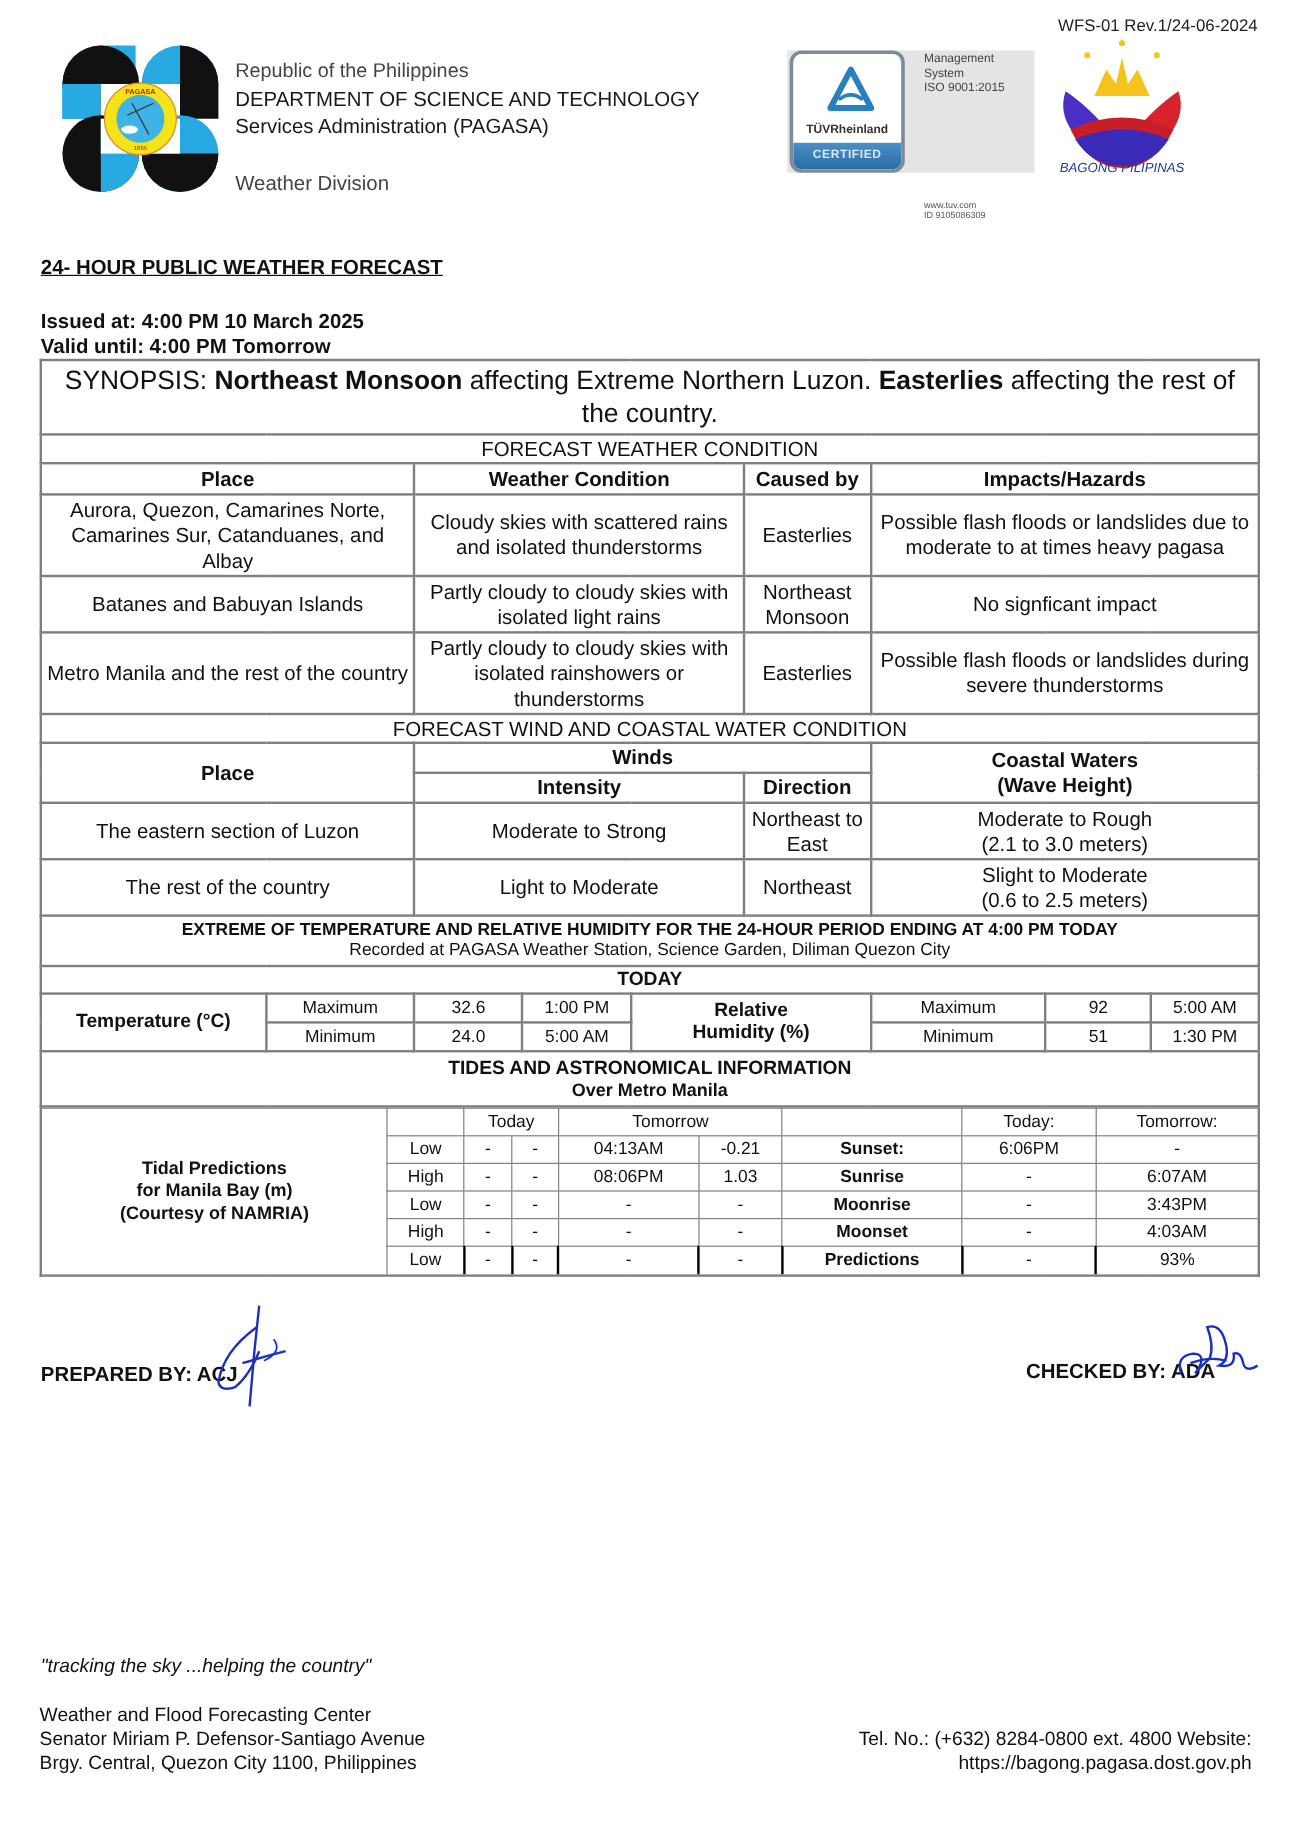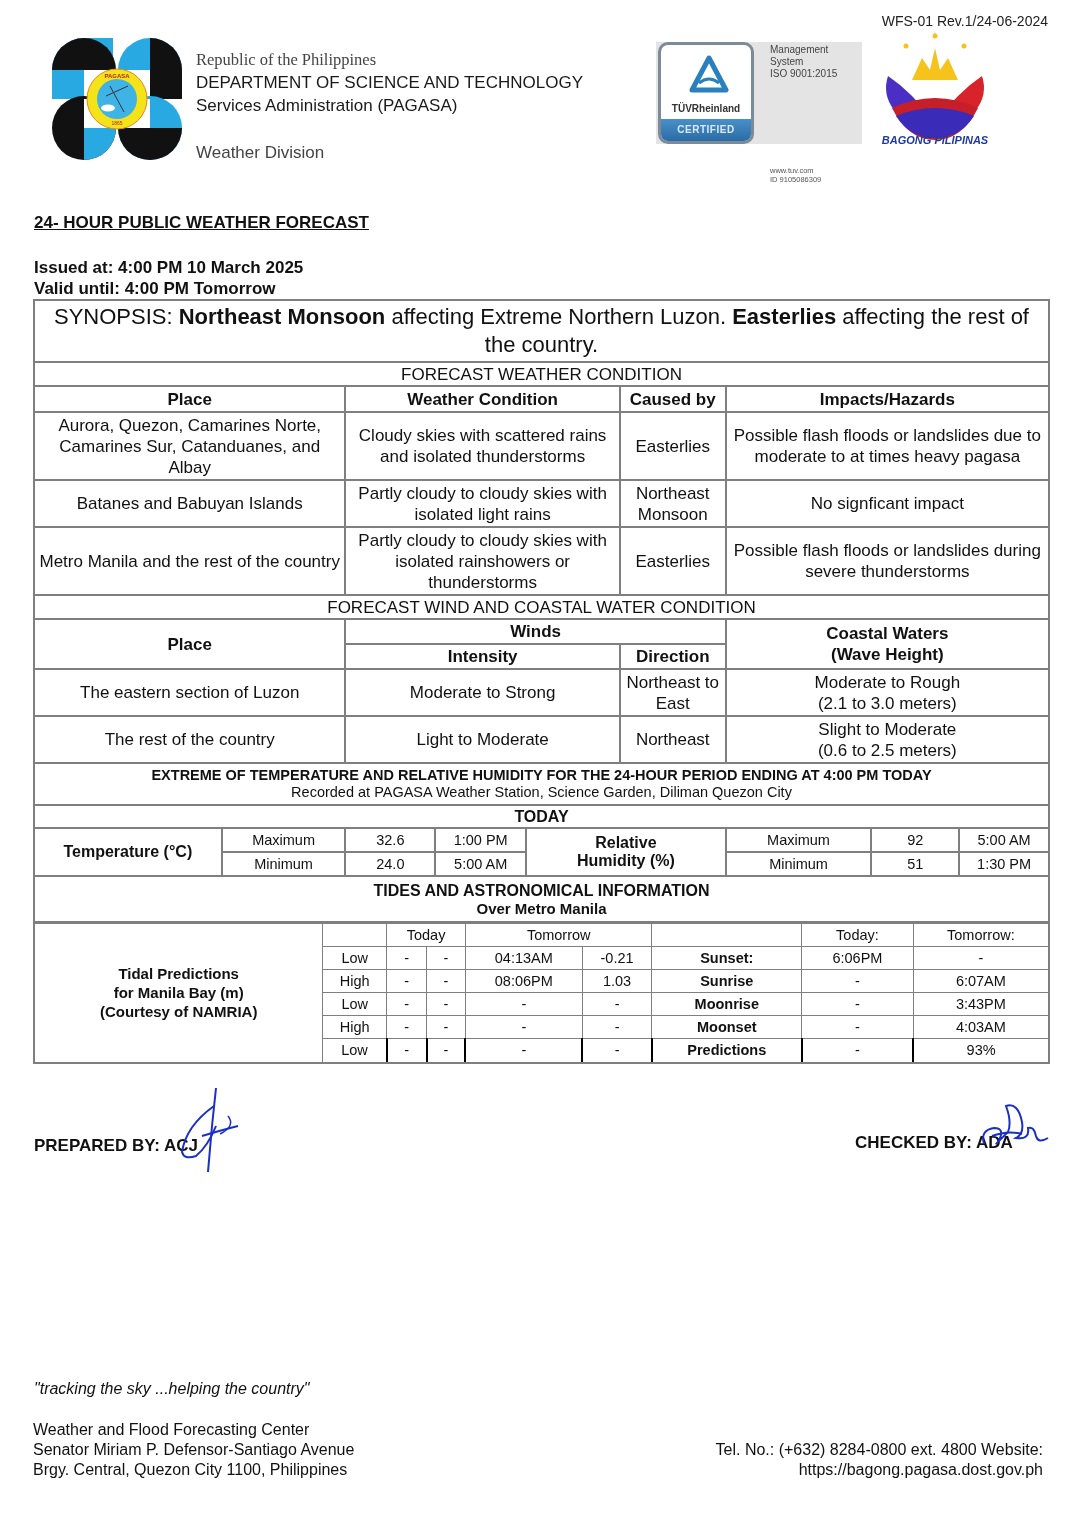--- a/index.html
+++ b/index.html
@@ -5,34 +5,34 @@
   * { box-sizing: border-box; margin: 0; padding: 0; }
   html, body { width: 1080px; height: 1528px; background: #ffffff; }
   body { font-family: "Liberation Sans", sans-serif; color: #111; position: relative; overflow: hidden; }
 
   .form-code { position: absolute; top: 13px; right: 32px; font-size: 14px; color: #222; }
 
   
   .header { position: absolute; top: 36px; left: 50px; width: 1000px; height: 130px; }
   .dost-logo { position: absolute; left: 0; top: 0; width: 134px; height: 126px; }
   .agency-text { position: absolute; left: 146px; top: 12px; font-size: 17px; line-height: 23px; color: #333; }
-  .agency-text .l1 { color: #444; font-size: 16.5px; font-family: Liberation Serif, serif; }
+  .agency-text .l1 { color: #444; font-size: 16.5px; }
   .agency-text .l2, .agency-text .l3, .agency-text .l4 { color: #1a1a1a; }
   .agency-text .l5 { color: #444; margin-top: 24px; }
 
   .tuv-badge { position: absolute; left: 606px; top: 6px; width: 206px; height: 102px; background: #e4e4e4; }
   .tuv-box { position: absolute; left: 2px; top: 0px; width: 96px; height: 102px; border: 3px solid #7d8b99; border-radius: 10px; background: #fff; overflow: hidden; }
   .tuv-tri { position: absolute; left: 28px; top: 10px; }
   .tuv-name { position: absolute; left: 0; right: 0; top: 58px; text-align: center; font-size: 10px; font-weight: bold; color: #333; }
   .tuv-cert { position: absolute; left: 0; right: 0; bottom: 0; height: 22px; background: linear-gradient(#4a90c8, #2a6ca6); color: #dbe9f5; font-size: 10px; font-weight: bold; text-align: center; line-height: 22px; letter-spacing: 0.5px; margin-top: 23px; }
   .tuv-info { position: absolute; left: 114px; top: 2px; font-size: 10px; line-height: 12px; color: #444; }
   .tuv-info2 { position: absolute; left: 114px; top: 80px; font-size: 7.5px; line-height: 9px; color: #555; margin-top: 44px; }
 
   .bp-logo { position: absolute; left: 822px; top: -6px; width: 126px; height: 120px; }
-  .bp-text { position: absolute; left: 822px; top: 98px; width: 126px; text-align: center; font-size: 11px; font-weight: bold; font-style: italic; color: #1f3a9e; }
+  .bp-text { position: absolute; left: 822px; top: 98px; width: 126px; text-align: center; font-size: 11px; font-weight: normal; font-style: italic; color: #1f3a9e; }
 
   
   .doc-title { position: absolute; top: 213px; left: 34px; font-size: 17px; font-weight: bold; text-decoration: underline; }
   .issued { position: absolute; top: 257px; left: 34px; font-size: 17px; font-weight: bold; line-height: 21px; }
 
   
   table { border-collapse: collapse; font-family: "Liberation Sans", sans-serif; }
   .main { position: absolute; left: 33px; top: 299px; width: 1017px; }
   .main td, .main th { border: 2px solid #7f7f7f; text-align: center; vertical-align: middle; font-size: 17px; line-height: 21px; padding: 0 4px; font-weight: normal; }
   .main .b { font-weight: bold; }

